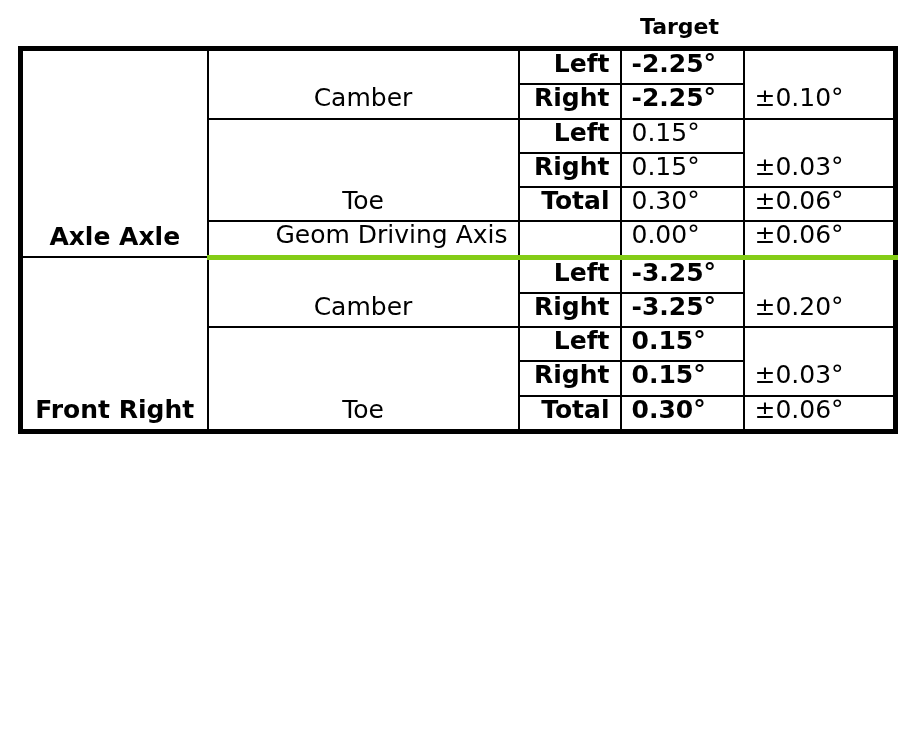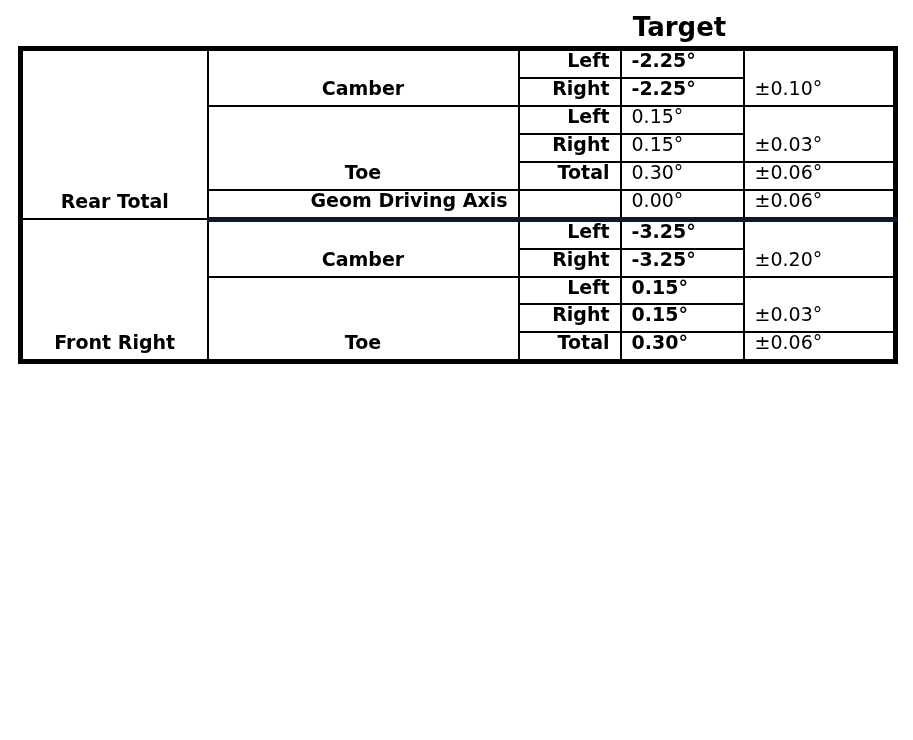--- a/index.html
+++ b/index.html
@@ -27,21 +27,21 @@
     left: 0;
     top: 10px;
     width: 913px;
     height: 36px;
   }
   .col-header {
     position: absolute;
     top: 0;
     height: 36px;
     line-height: 34px;
-    font-size: 26px;
+    font-size: 22px;
     font-weight: bold;
     text-align: center;
     letter-spacing: 0px;
     white-space: nowrap;
   }
   .col-header.target  { left: 618px; width: 123px; }
   .col-header.maxdiff { left: 741px; width: 152px; }
 
   
   .align-table {
@@ -50,41 +50,41 @@
     top: 46px;
     width: 875px;
     border-collapse: collapse;
     table-layout: fixed;
     border: 5px solid #000000;
   }
   .align-table td {
     border: 2px solid #000000;
     padding: 0 10px 6px 10px;
     vertical-align: bottom;
-    font-size: 19px;
+    font-size: 25px;
     line-height: 1.05;
     white-space: nowrap;
   }
 
   
   .c-axle  { width: 187px; }
   .c-meas  { width: 311px; }
   .c-side  { width: 102px; }
   .c-targ  { width: 123px; }
   .c-diff  { width: 152px; }
 
   .axle-cell {
     text-align: center;
     vertical-align: middle;
     font-weight: bold;
   }
   .meas-cell {
     text-align: center;
     vertical-align: middle;
-    font-weight: bold;
+    font-weight: normal;
   }
   .meas-cell.right-align {
     text-align: right;
     vertical-align: bottom;
   }
   .side-cell {
     text-align: right;
     font-weight: bold;
   }
   .val-cell {
@@ -92,21 +92,21 @@
   }
   .diff-cell {
     text-align: left;
     vertical-align: middle;
   }
   .bold { font-weight: bold; }
   .regular { font-weight: normal; }
 
   
   .section-end td {
-    border-bottom: 5px solid #0f172a;
+    border-bottom: 5px solid #84cc16;
   }
 </style>
 </head>
 <body>
 
 <div class="page">
 
   <div class="header-row">
     <div class="col-header target">Target</div>
   </div>
@@ -114,21 +114,21 @@
   <table class="align-table">
     <colgroup>
       <col class="c-axle">
       <col class="c-meas">
       <col class="c-side">
       <col class="c-targ">
       <col class="c-diff">
     </colgroup>
     <tbody id="table-body">
         <tr>
-          <td class="axle-cell" rowspan="6">Rear Total</td>
+          <td class="axle-cell" rowspan="6">Axle Axle</td>
           <td class="meas-cell" rowspan="2">Camber</td>
           <td class="side-cell">Left</td>
           <td class="val-cell bold">-2.25°</td>
           <td class="diff-cell" rowspan="2">±0.10°</td>
         </tr>
         <tr>
           <td class="side-cell">Right</td>
           <td class="val-cell bold">-2.25°</td>
         </tr>
         <tr>

